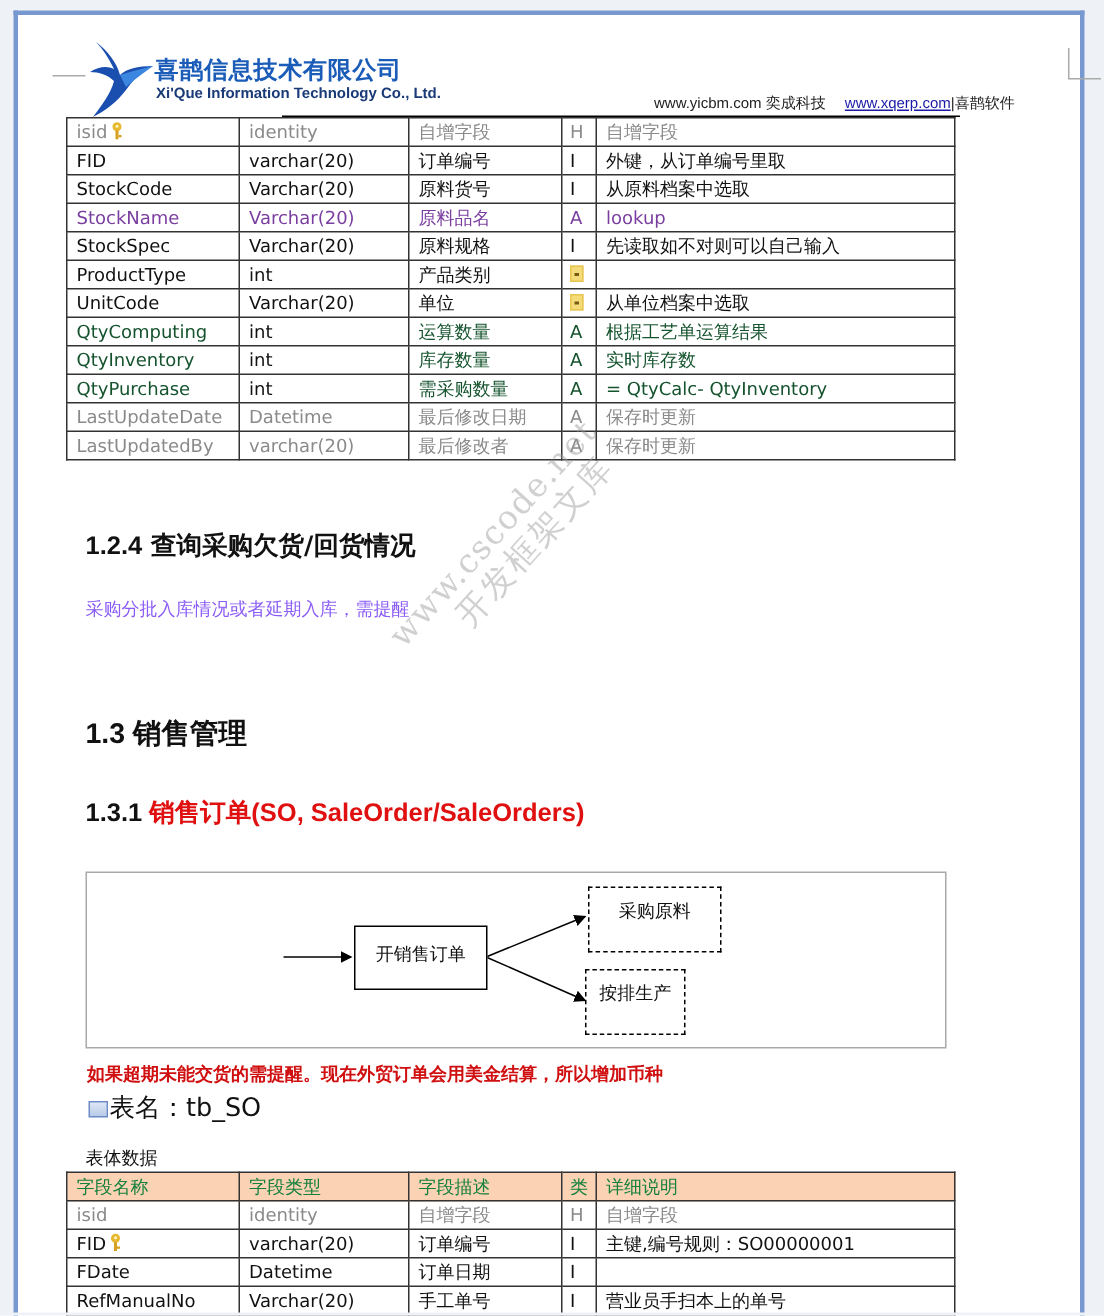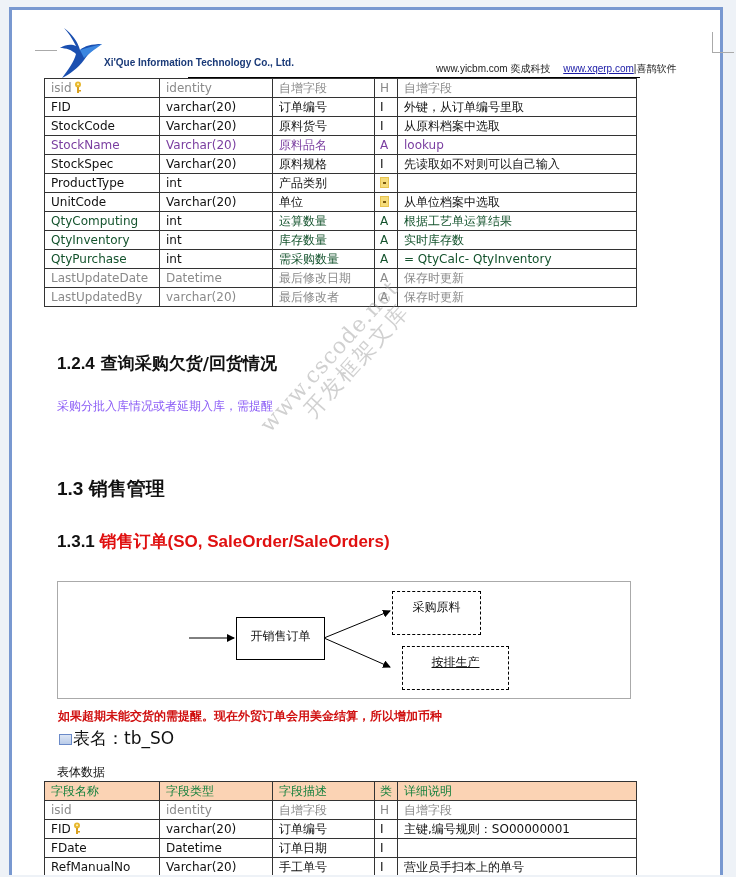--- a/index.html
+++ b/index.html
@@ -75,20 +75,21 @@
 <div class="page"></div>
 <div class="corner-mark cm-left"></div>
 <div class="corner-mark cm-right-v"></div>
 <div class="corner-mark cm-right-h"></div>
 
 <div class="logo">
   <svg width="48" height="52" viewBox="0 0 48 52">
     <path d="M6 2 C14 8 20 16 22 24 C26 20 34 18 44 18 C36 22 30 28 26 34 C20 42 12 48 4 52 C10 44 16 36 18 28 C14 24 8 22 2 22 C8 18 14 18 18 20 C14 12 10 6 6 2 Z" fill="#1a4fb0"></path>
     <path d="M22 24 C28 22 36 20 44 18 C36 24 30 28 26 32 Z" fill="#3b86e0"></path>
   </svg>
+  <div class="logo-cn">喜鹊信息技术有限公司</div>
   <div class="logo-en">Xi'Que Information Technology Co., Ltd.</div>
 </div>
 
 <div class="header-links">
   <span>www.yicbm.com 奕成科技</span>
   <a>www.xqerp.com</a><span>|</span><span>喜鹊软件</span>
 </div>
 <div class="header-line"></div>
 
 <table class="fields" id="t1">
@@ -204,21 +205,21 @@
       <marker id="ah" markerWidth="8" markerHeight="8" refX="7" refY="4" orient="auto">
         <path d="M0,0 L8,4 L0,8 Z" fill="#000"></path>
       </marker>
     </defs>
     <line x1="131" y1="56" x2="176" y2="56" stroke="#000" stroke-width="1" marker-end="url(#ah)"></line>
     <line x1="266" y1="56" x2="332" y2="29" stroke="#000" stroke-width="1" marker-end="url(#ah)"></line>
     <line x1="266" y1="56" x2="332" y2="85" stroke="#000" stroke-width="1" marker-end="url(#ah)"></line>
   </svg>
   <div class="dbox dashed" style="left:334px;top:9px;width:89px;height:44px;padding-top:7px;">采购原料</div>
   <div class="dbox" style="left:178px;top:35px;width:89px;height:43px;">开销售订单</div>
-  <div class="dbox dashed" style="left:344px;top:64px;width:107px;height:44px;padding-top:7px;text-decoration:underline;">按排生产</div>
+  <div class="dbox dashed" style="left:332px;top:64px;width:67px;height:44px;padding-top:7px;">按排生产</div>
 </div>
 
 <div class="warn">如果超期未能交货的需提醒。现在外贸订单会用美金结算，所以增加币种</div>
 <div class="tblname">
   <span class="tbl-icon"></span><span>表名：tb_SO</span>
 </div>
 <div class="bodylbl">表体数据</div>
 
 <table class="fields" id="t2">
   <tbody id="t2body">

